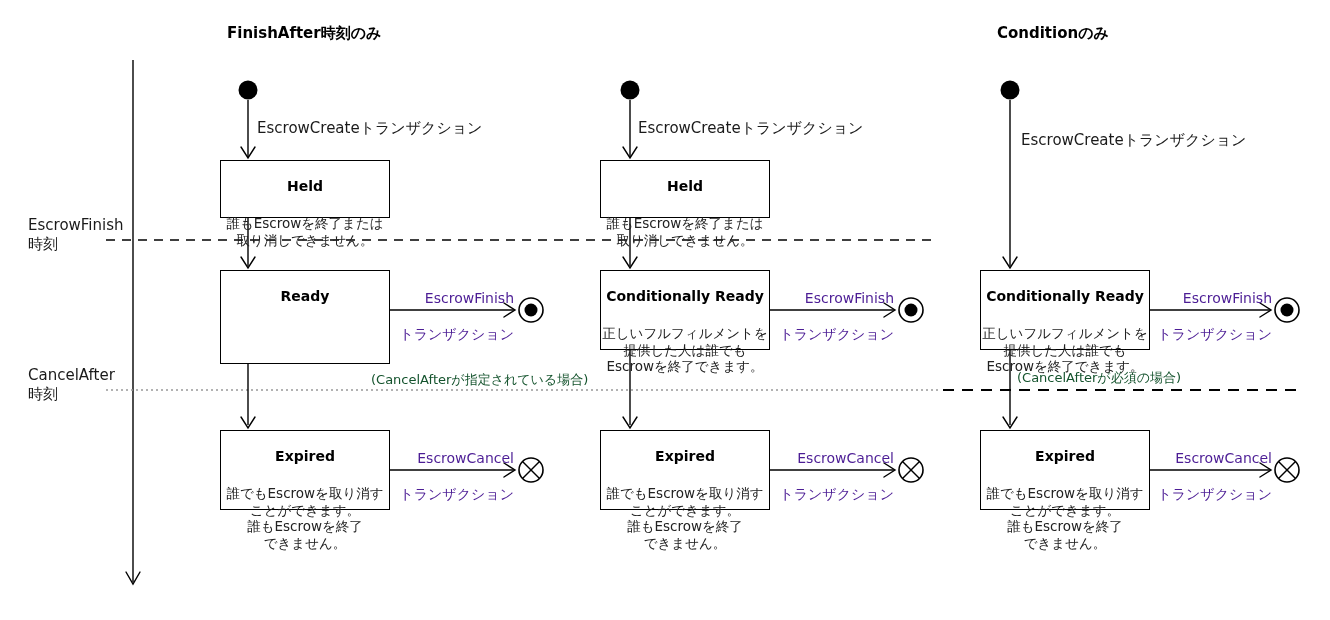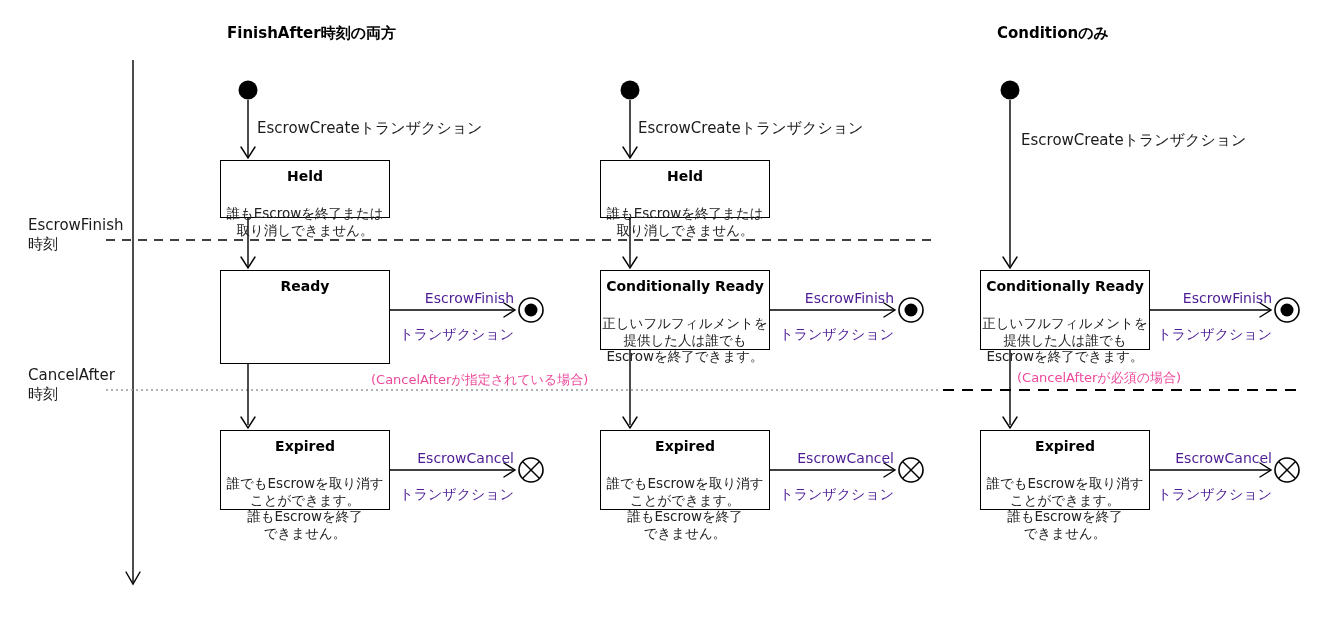--- a/index.html
+++ b/index.html
@@ -14,28 +14,28 @@
   svg .ringouter{fill:#fff;stroke:#000;stroke-width:1.6;}
   svg .dashline{stroke-dasharray:9,7;stroke-width:1.6;}
   svg .dotline{stroke:#999;stroke-dasharray:2,3;stroke-width:1.3;}
   svg .dashline2{stroke-dasharray:11,8;stroke-width:1.8;}
   .abs{position:absolute;}
   .colheader{font-size:15px;font-weight:bold;line-height:20px;white-space:pre-line;}
   .tl-label{font-size:15px;line-height:19px;white-space:pre-line;color:#1a1a1a;}
   .trans-create{font-size:15px;color:#1a1a1a;white-space:nowrap;}
   .state-box{
     box-sizing:border-box;width:170px;border:1.5px solid #000;background:#fff;
-    text-align:center;padding-top:6px;
+    text-align:center;padding-top:16px;
   }
   .state-title{font-size:14px;font-weight:bold;line-height:18px;color:#000;}
   .state-body{font-size:13.5px;line-height:16.5px;white-space:pre-line;color:#222;margin-top:20px;}
   .trans-label{width:124px;text-align:right;font-size:14px;color:#4c1d95;}
   .trans-label .l1{line-height:19px;}
   .trans-label .l2{line-height:19px;margin-top:17px;}
-  .note{font-size:13px;color:#ec4899;white-space:nowrap;}
+  .note{font-size:13px;color:#14532d;white-space:nowrap;}
 </style>
 </head>
 <body>
 
 <div id="canvas">
 
   <svg width="1330" height="620">
 
     <g>
       <line x1="133" y1="60" x2="133" y2="582"></line>
@@ -142,21 +142,21 @@
       <line x1="1150" y1="470" x2="1270" y2="470"></line>
         <polyline class="openhead" points="1260,463 1271,470 1260,477"></polyline>
     </g>
     <g>
       <circle class="ringouter" cx="1287" cy="470" r="12"></circle>
       <line x1="1278.5" y1="461.5" x2="1295.5" y2="478.5"></line>
         <line x1="1295.5" y1="461.5" x2="1278.5" y2="478.5"></line>
     </g>
   </svg>
 
-  <div class="abs colheader" style="left:227px;top:23px;">FinishAfter時刻の両方</div>
+  <div class="abs colheader" style="left:227px;top:23px;">FinishAfter時刻のみ</div>
   <div class="abs colheader" style="left:997px;top:23px;">Conditionのみ</div>
 
   <div class="abs tl-label" style="left:28px;top:216px;">EscrowFinish
 時刻</div>
   <div class="abs tl-label" style="left:28px;top:366px;">CancelAfter
 時刻</div>
 
   <div class="abs note" style="left:371px;top:371px;">(CancelAfterが指定されている場合)</div>
   <div class="abs note" style="left:1017px;top:369px;">(CancelAfterが必須の場合)</div>
 

